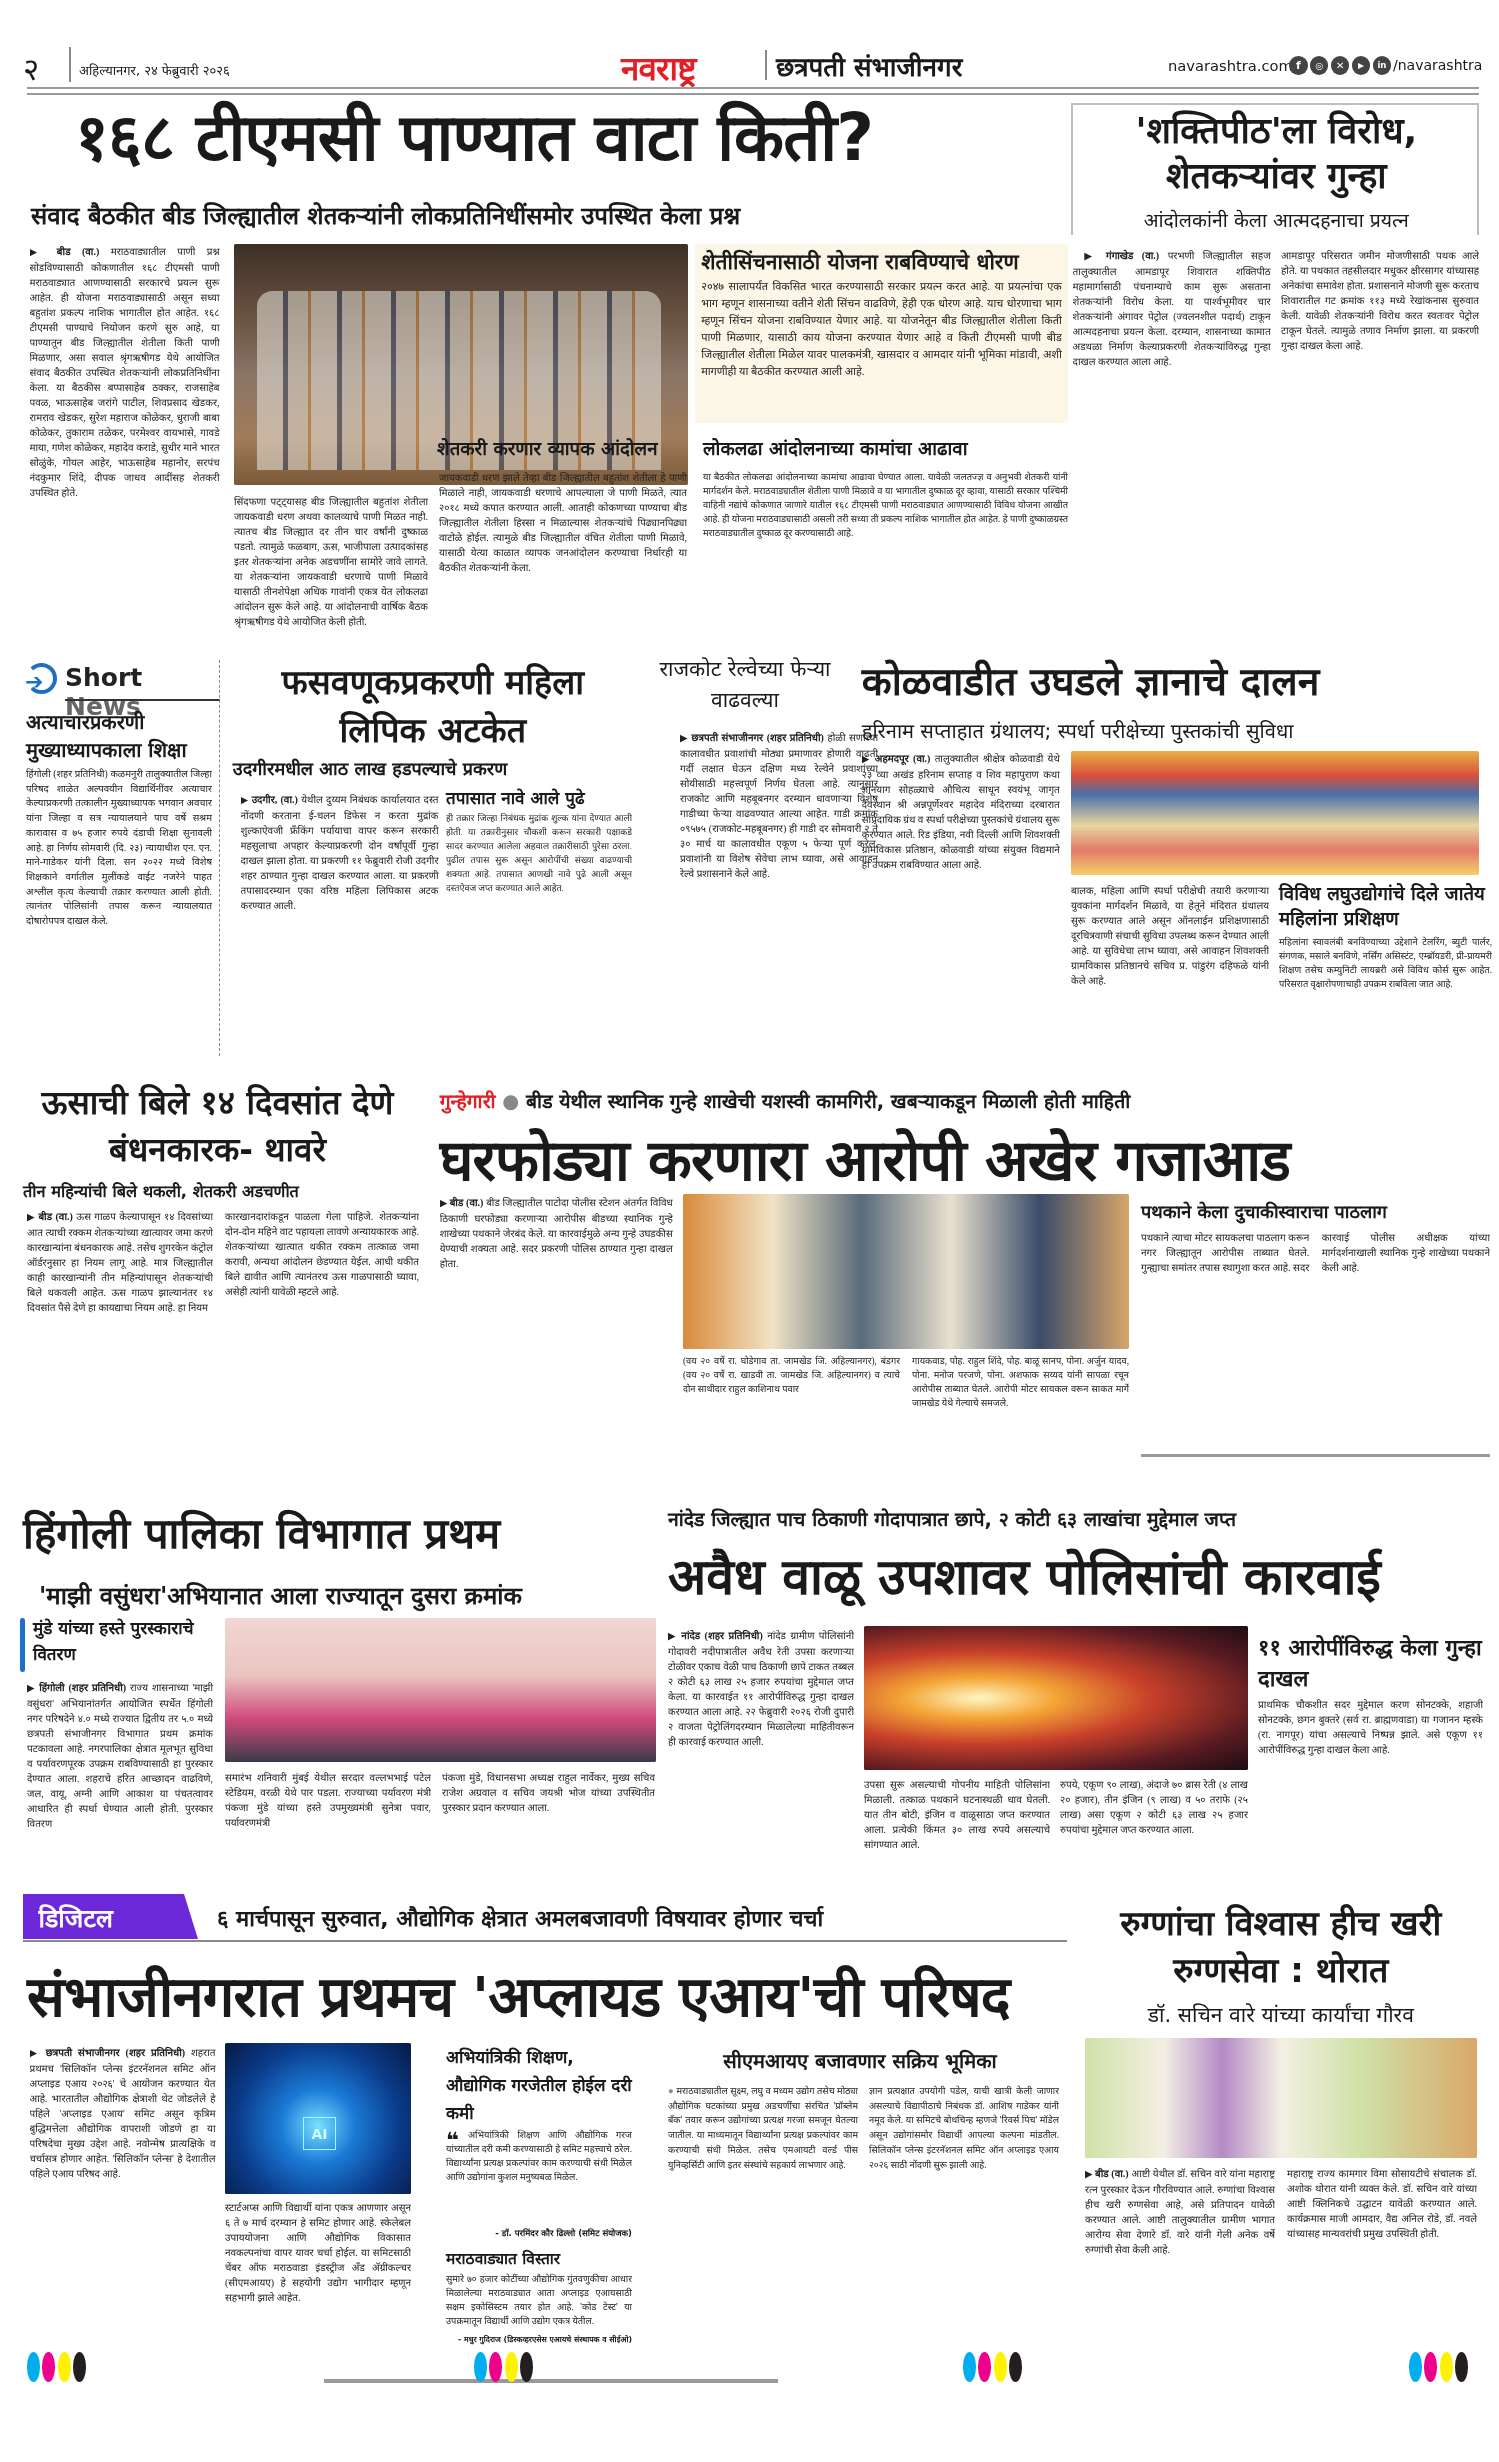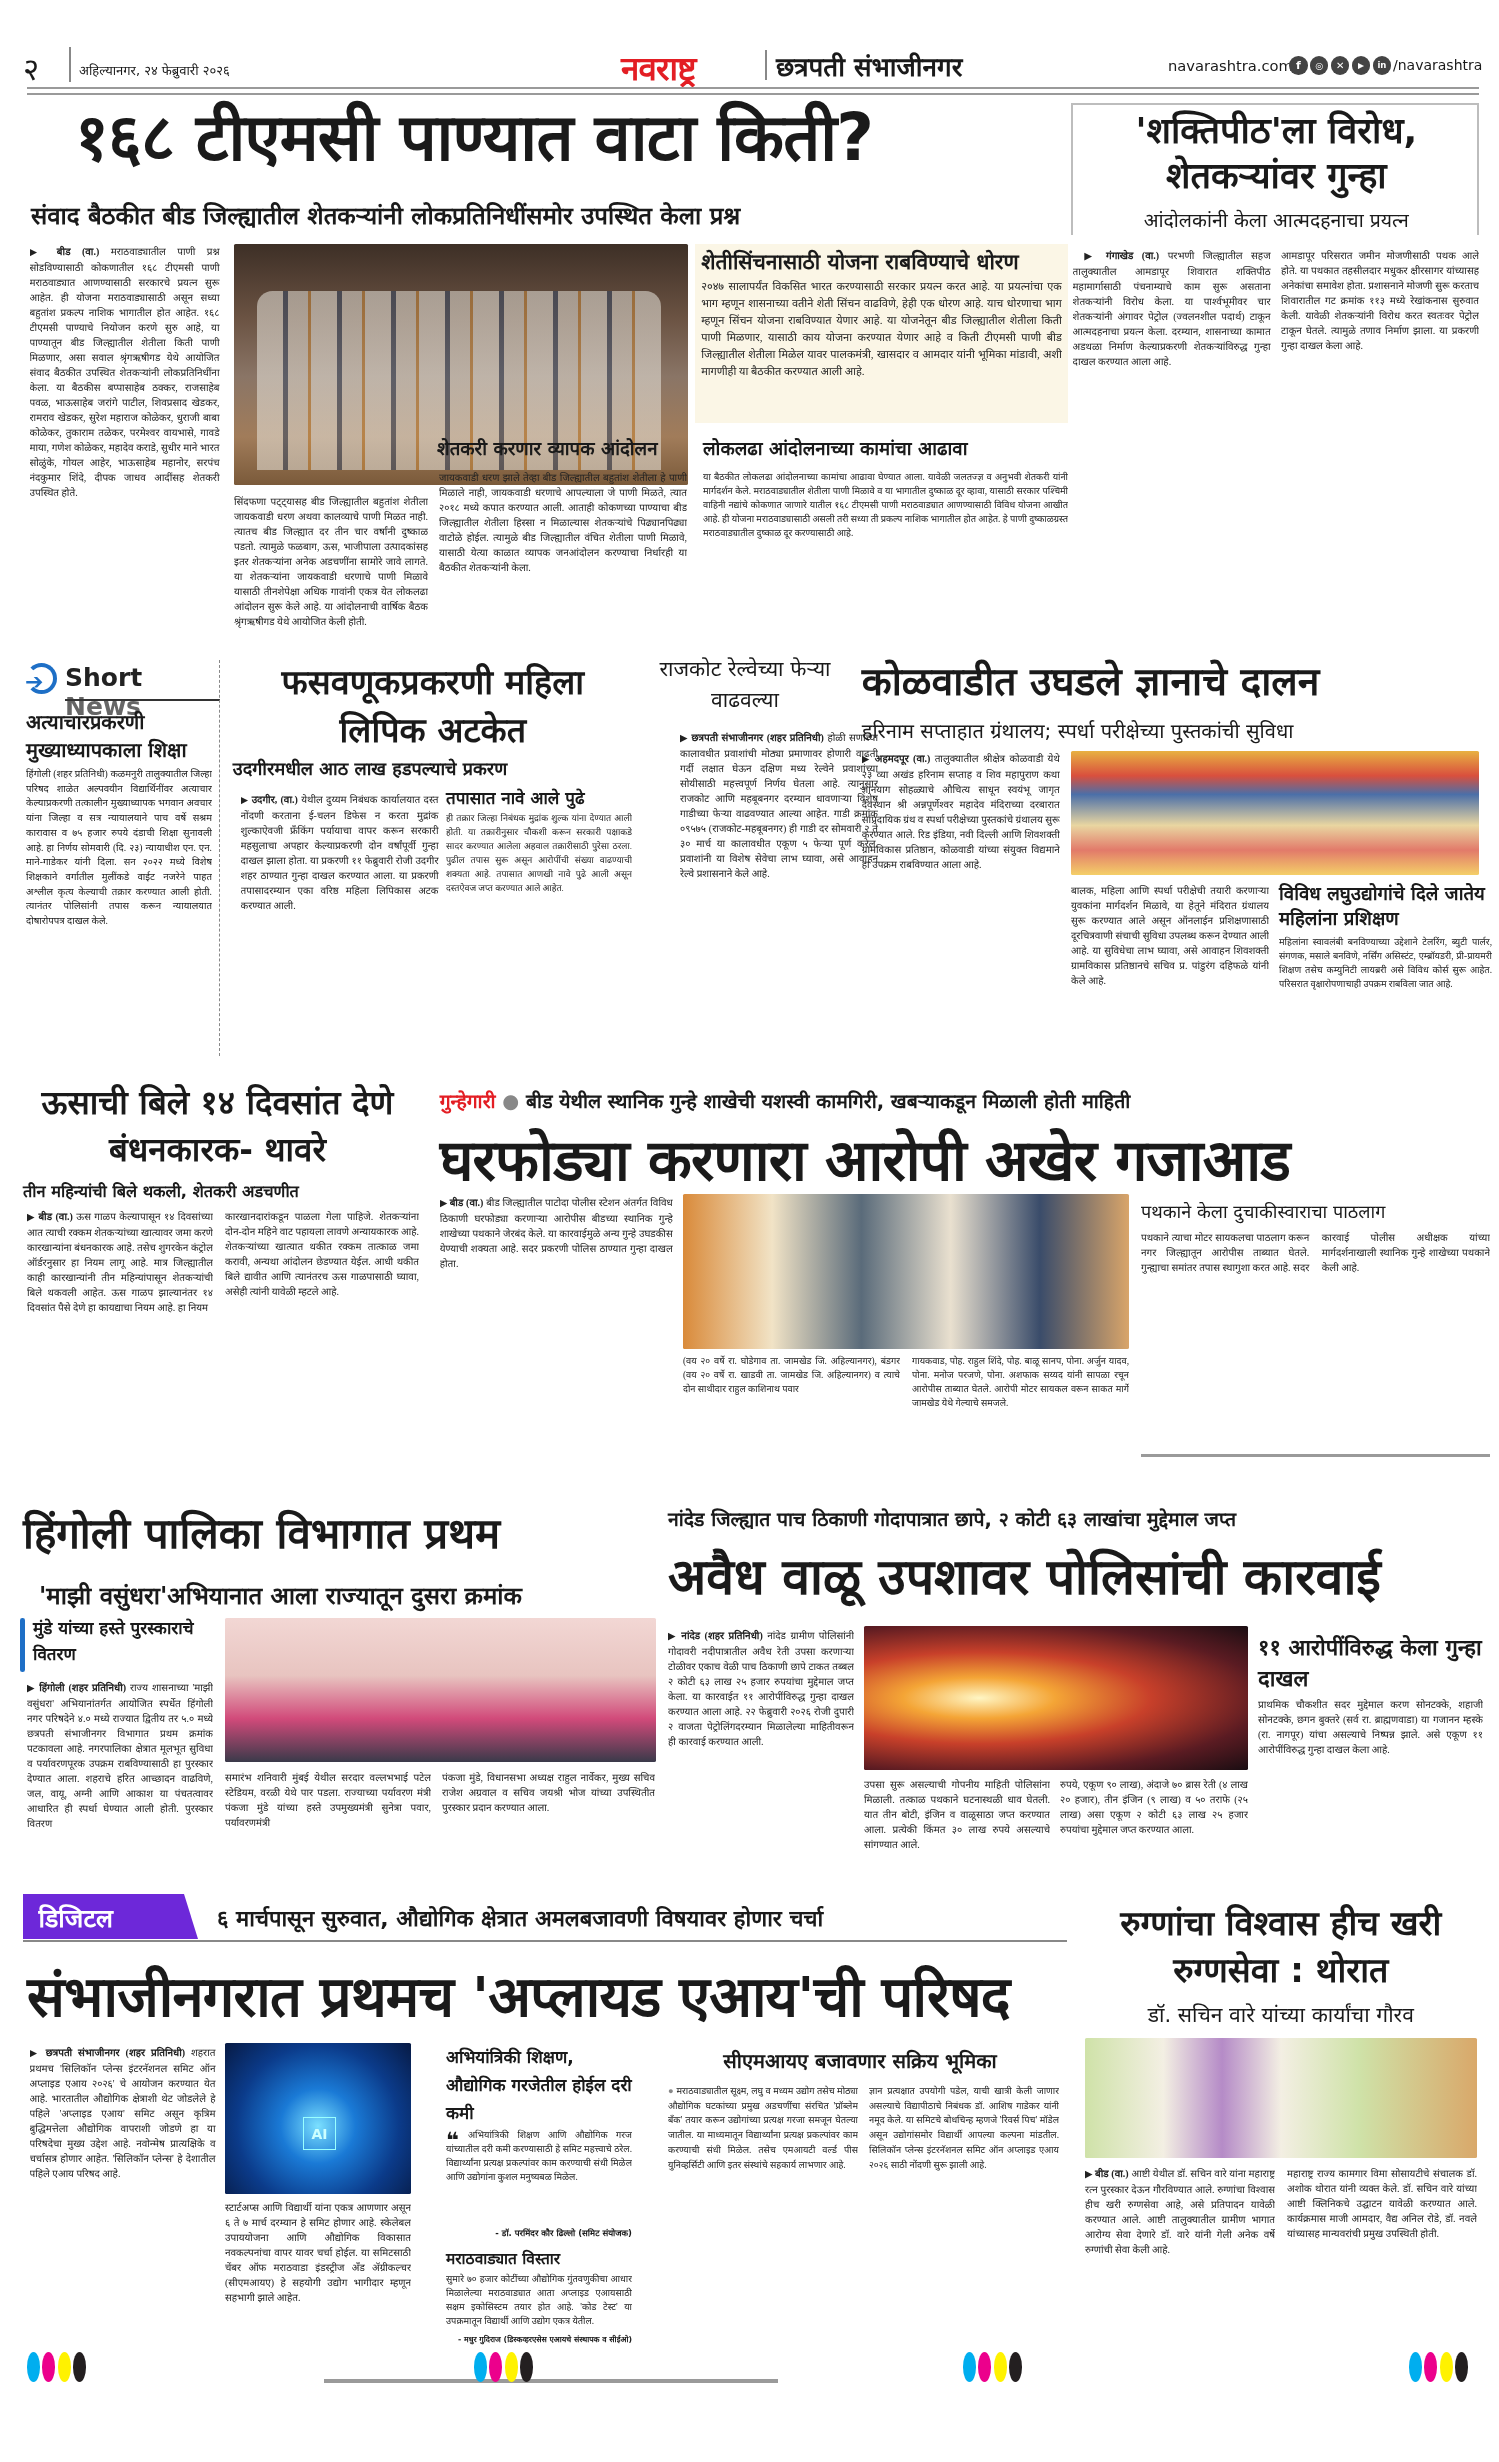--- a/index.html
+++ b/index.html
@@ -156,21 +156,21 @@
     <span class="bullet" style="font-weight:bold;">बीड (वा.)</span>
     <span>बीड जिल्ह्यातील पाटोदा पोलीस स्टेशन अंतर्गत विविध ठिकाणी घरफोड्या करणाऱ्या आरोपीस बीडच्या स्थानिक गुन्हे शाखेच्या पथकाने जेरबंद केले. या कारवाईमुळे अन्य गुन्हे उघडकीस येण्याची शक्यता आहे. सदर प्रकरणी पोलिस ठाण्यात गुन्हा दाखल होता.</span>
   </div>
   <div class="photo" style="left:248px;top:123px;width:446px;height:155px;background:linear-gradient(90deg,#d98a3a 0%,#f1e3c6 20%,#5a6b7a 40%,#e9e0cf 60%,#3a4c6a 80%,#d9a56a 100%);"></div>
   <div class="col body-text" style="left:248px;top:283px;width:217px;height:109px;font-size:9.3px;line-height:14px;">
     <span>(वय २० वर्षे रा. घोडेगाव ता. जामखेड जि. अहिल्यानगर), बंडगर (वय २० वर्षे रा. खाडवी ता. जामखेड जि. अहिल्यानगर) व त्याचे दोन साथीदार राहुल काशिनाथ पवार</span>
   </div>
   <div class="col body-text" style="left:477px;top:283px;width:217px;height:109px;font-size:9.3px;line-height:14px;">
     <span>गायकवाड, पोह. राहुल शिंदे, पोह. बाळू सानप, पोना. अर्जुन यादव, पोना. मनोज परजणे, पोना. अशफाक सय्यद यांनी सापळा रचून आरोपीस ताब्यात घेतले. आरोपी मोटर सायकल वरून साकत मार्गे जामखेड येथे गेल्याचे समजले.</span>
   </div>
-  <div class="abs" style="left:706px;top:128px;font-size:18px;font-weight:normal;white-space:nowrap;">पथकाने केला दुचाकीस्वाराचा पाठलाग</div>
+  <div class="abs" style="left:706px;top:128px;font-size:18px;font-weight:bold;white-space:nowrap;">पथकाने केला दुचाकीस्वाराचा पाठलाग</div>
   <div class="col body-text" style="left:706px;top:159px;width:349px;height:217px;column-count:2;column-gap:12.4px;">
     <span>पथकाने त्याचा मोटर सायकलचा पाठलाग करून नगर जिल्ह्यातून आरोपीस ताब्यात घेतले. गुन्ह्याचा समांतर तपास स्थागुशा करत आहे. सदर कारवाई पोलीस अधीक्षक यांच्या मार्गदर्शनाखाली स्थानिक गुन्हे शाखेच्या पथकाने केली आहे.</span>
   </div>
   <div class="rule" style="left:706px;top:383px;width:349px;height:3.1px;"></div>
 </div>
 
 <div class="abs" style="left:0;top:1494px;width:668px;height:380px;">
   <div class="abs" style="left:23px;top:9.3px;font-size:42px;font-weight:bold;white-space:nowrap;">हिंगोली पालिका विभागात प्रथम</div>
   <div class="abs" style="left:39px;top:84px;font-size:24px;font-weight:bold;white-space:nowrap;">'माझी वसुंधरा'अभियानात आला राज्यातून दुसरा क्रमांक</div>
   <div class="abs" style="left:20px;top:124px;width:4.7px;height:54px;background:#1e6fc6;border-radius:2.3px;"></div>

